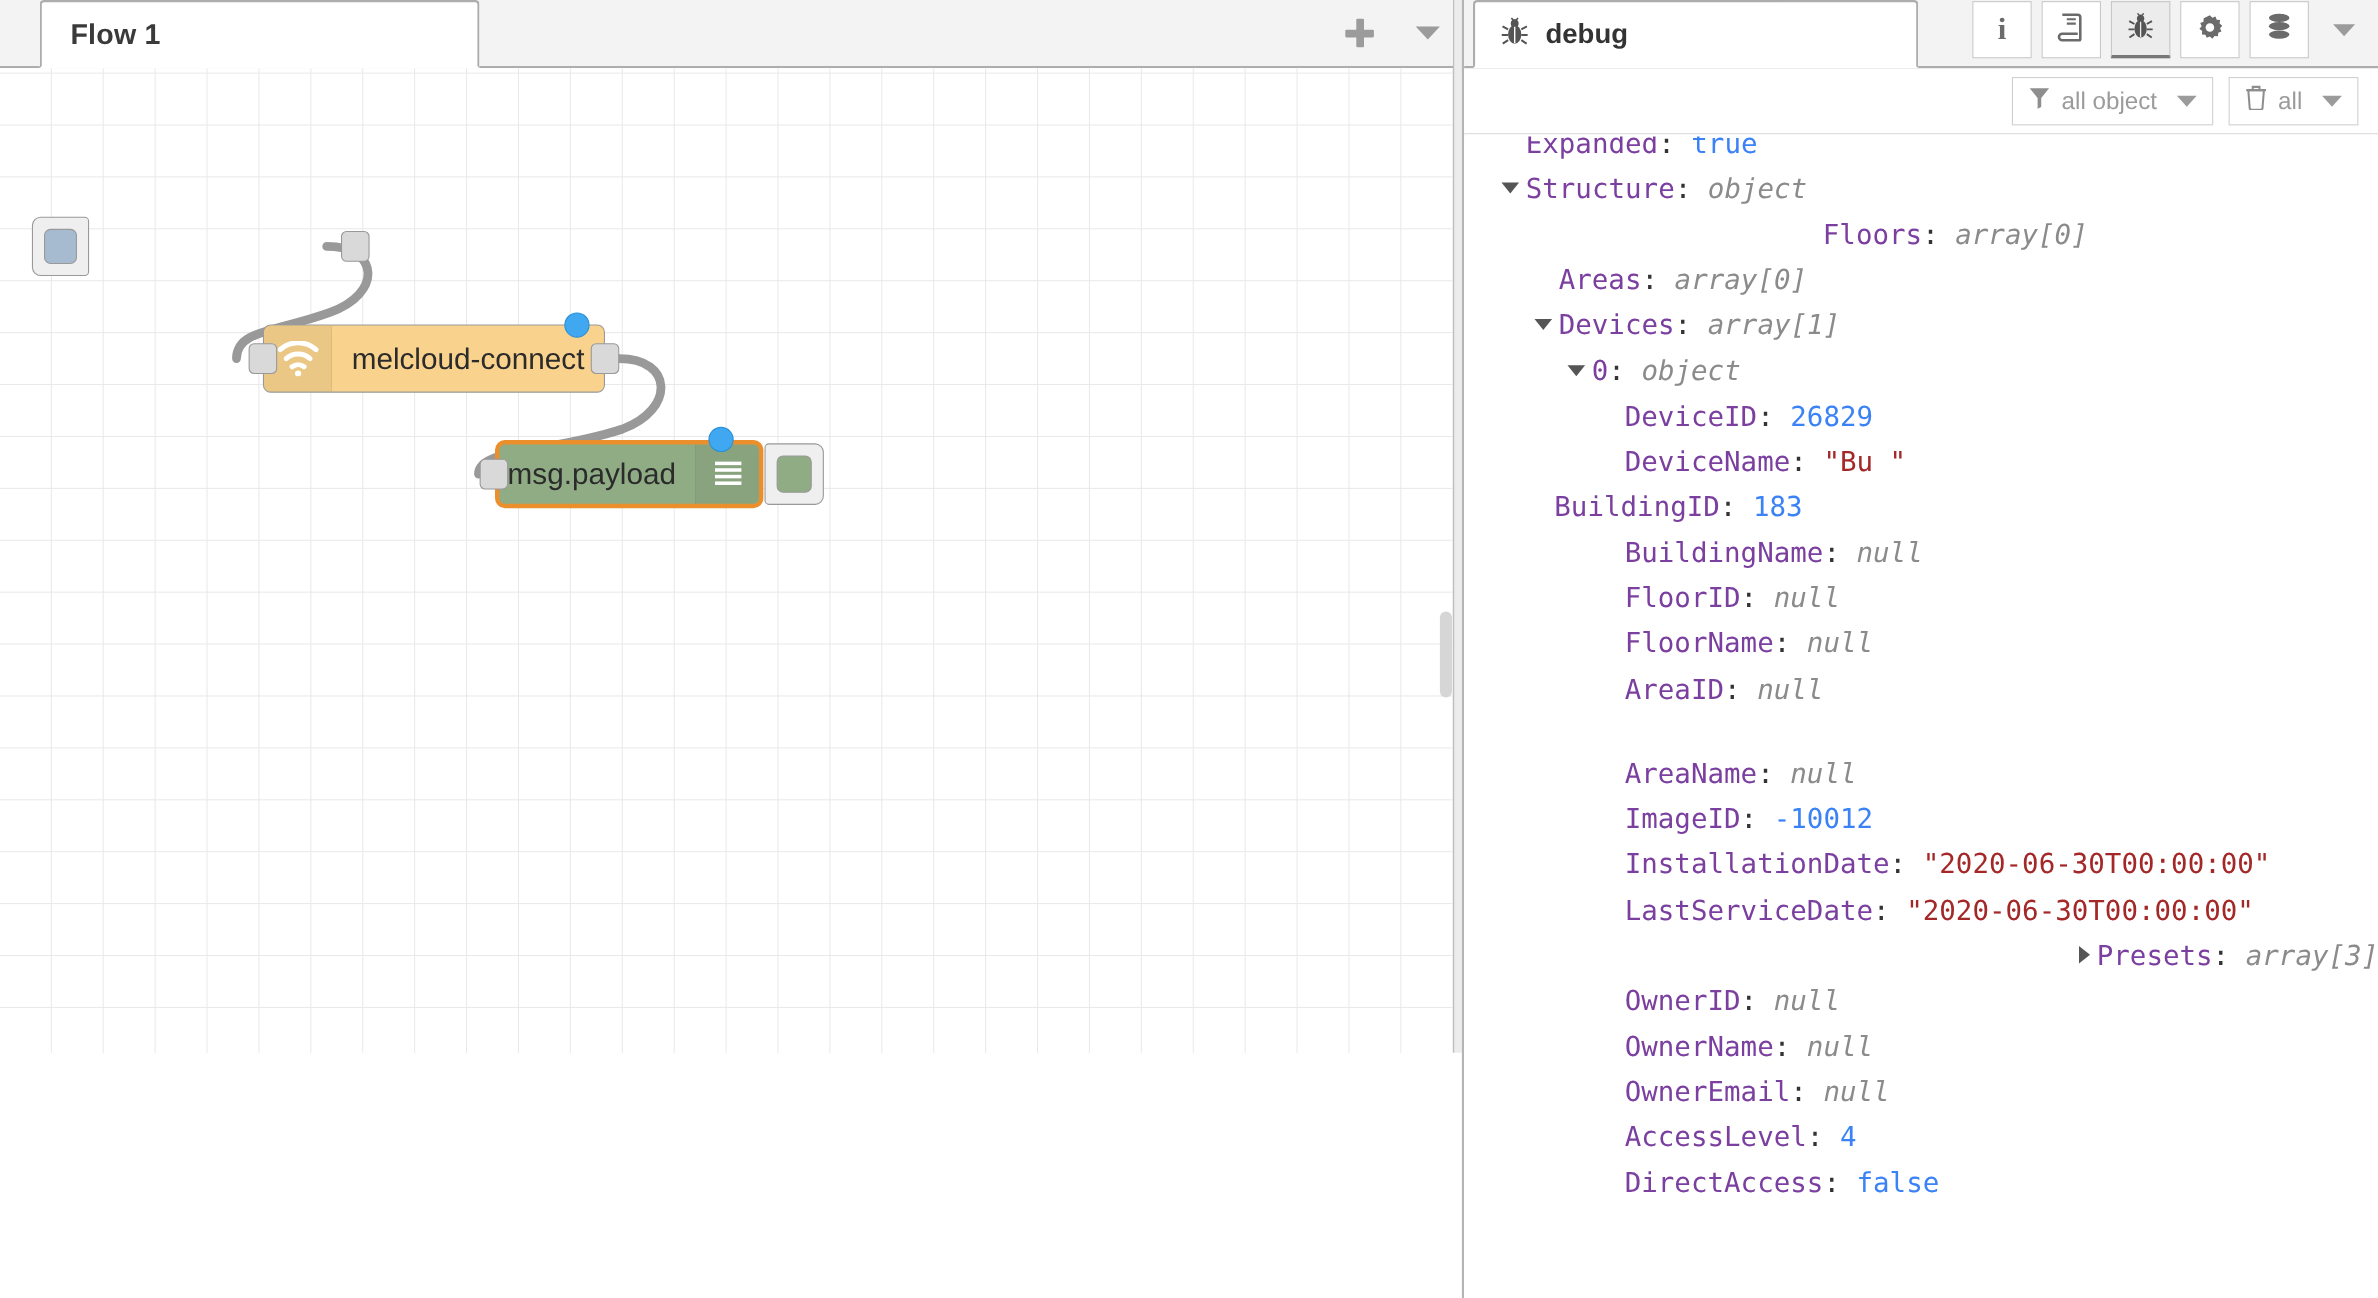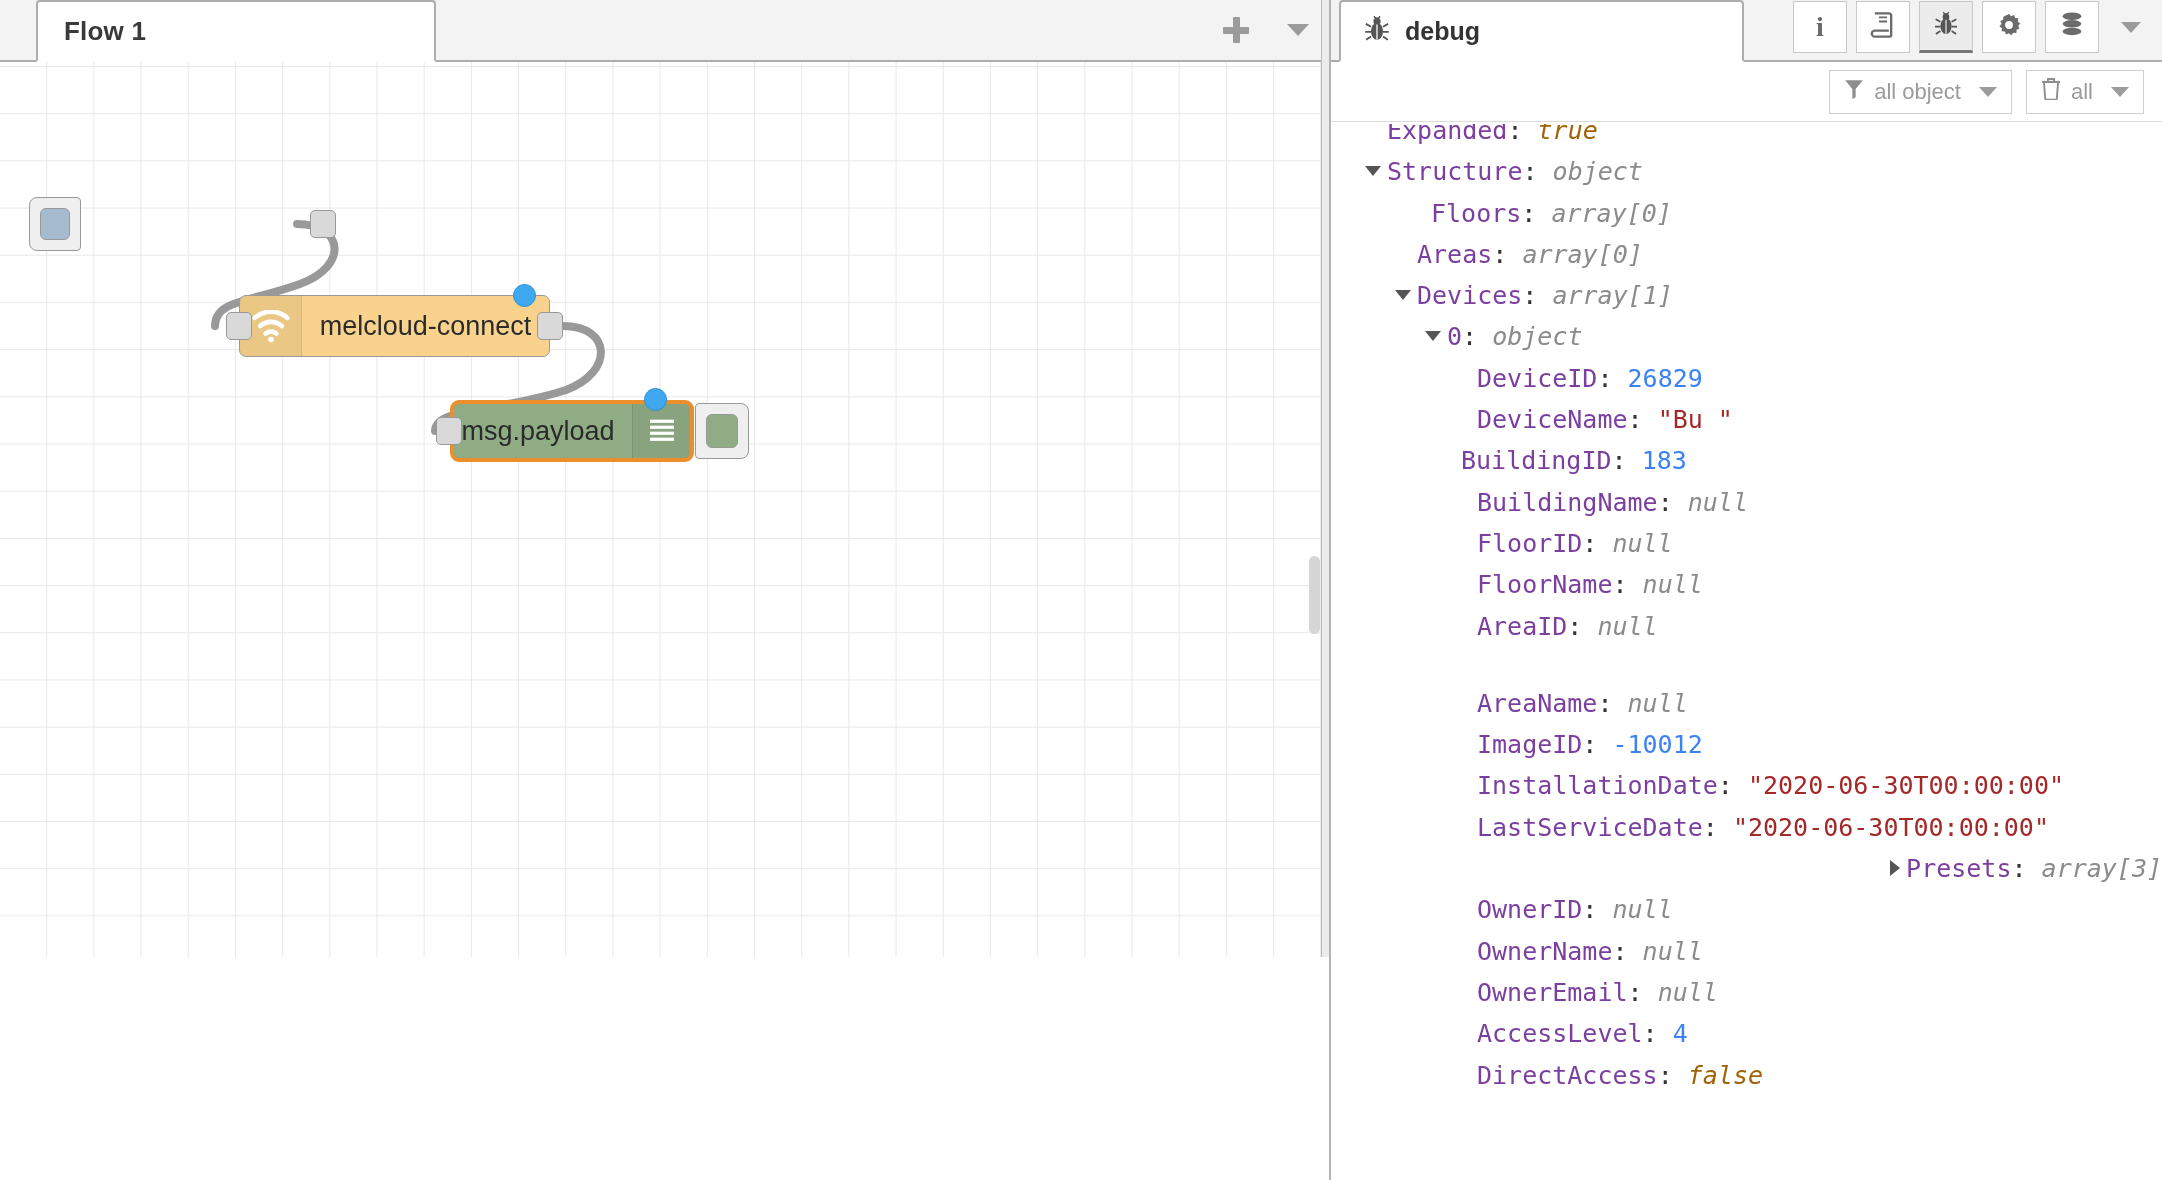--- a/index.html
+++ b/index.html
@@ -339,21 +339,21 @@
     font-size: 25px;
     line-height: 41.3px;
     white-space: nowrap;
     color: #6d3f9e;
   }
   .k { color: #7b3fa0; }
   .sep { color: #333; }
   .v-type { color: #8b8b8b; font-style: italic; }
   .v-num { color: #3b82f6; }
   .v-str { color: #a42828; }
-  .v-bool { color: #a16207; font-style: italic; }
+  .v-bool { color: #3b82f6; }
   .v-null { color: #8b8b8b; font-style: italic; }
   .twisty {
     display: inline-block;
     width: 0; height: 0;
     border-left: 8px solid transparent;
     border-right: 8px solid transparent;
     border-top: 10px solid #555;
     vertical-align: middle;
     margin-right: 6px;
     margin-bottom: 4px;
@@ -527,27 +527,27 @@
         </span>
         <span>all</span>
         <span class="caret-down"></span>
       </div>
     </div>
 
     <div id="sb-body">
       <div id="tree-rows">
           <div class="msg-row" style="padding-left: 34px; margin-top: -14px;"><span class="twisty-pad"></span><span class="k">Expanded</span><span class="sep">: </span><span class="v-bool">true</span></div>
           <div class="msg-row" style="padding-left: 34px;"><span class="twisty"></span><span class="k">Structure</span><span class="sep">: </span><span class="v-type">object</span></div>
-          <div class="msg-row" style="padding-left: 78px;"><span class="twisty-pad"></span><span class="k">Floors</span><span class="sep">: </span><span class="v-type">array[0]</span></div>
+          <div class="msg-row" style="padding-left: 40px; text-align: center;"><span class="twisty-pad"></span><span class="k">Floors</span><span class="sep">: </span><span class="v-type">array[0]</span></div>
           <div class="msg-row" style="padding-left: 64px;"><span class="twisty-pad"></span><span class="k">Areas</span><span class="sep">: </span><span class="v-type">array[0]</span></div>
           <div class="msg-row" style="padding-left: 64px;"><span class="twisty"></span><span class="k">Devices</span><span class="sep">: </span><span class="v-type">array[1]</span></div>
           <div class="msg-row" style="padding-left: 94px;"><span class="twisty"></span><span class="k">0</span><span class="sep">: </span><span class="v-type">object</span></div>
           <div class="msg-row" style="padding-left: 124px;"><span class="twisty-pad"></span><span class="k">DeviceID</span><span class="sep">: </span><span class="v-num">26829</span></div>
           <div class="msg-row" style="padding-left: 124px;"><span class="twisty-pad"></span><span class="k">DeviceName</span><span class="sep">: </span><span class="v-str">"Bu                                      "</span></div>
-          <div class="msg-row" style="padding-left: 108px;"><span class="twisty-pad"></span><span class="k">BuildingID</span><span class="sep">: </span><span class="v-num">183</span></div>
+          <div class="msg-row" style="padding-left: 60px;"><span class="twisty-pad"></span><span class="k">BuildingID</span><span class="sep">: </span><span class="v-num">183</span></div>
           <div class="msg-row" style="padding-left: 124px;"><span class="twisty-pad"></span><span class="k">BuildingName</span><span class="sep">: </span><span class="v-null">null</span></div>
           <div class="msg-row" style="padding-left: 124px;"><span class="twisty-pad"></span><span class="k">FloorID</span><span class="sep">: </span><span class="v-null">null</span></div>
           <div class="msg-row" style="padding-left: 124px;"><span class="twisty-pad"></span><span class="k">FloorName</span><span class="sep">: </span><span class="v-null">null</span></div>
           <div class="msg-row" style="padding-left: 124px;"><span class="twisty-pad"></span><span class="k">AreaID</span><span class="sep">: </span><span class="v-null">null</span></div>
           <div class="msg-row" style="padding-left: 124px; margin-top: 36px;"><span class="twisty-pad"></span><span class="k">AreaName</span><span class="sep">: </span><span class="v-null">null</span></div>
           <div class="msg-row" style="padding-left: 124px;"><span class="twisty-pad"></span><span class="k">ImageID</span><span class="sep">: </span><span class="v-num">-10012</span></div>
           <div class="msg-row" style="padding-left: 124px;"><span class="twisty-pad"></span><span class="k">InstallationDate</span><span class="sep">: </span><span class="v-str">"2020-06-30T00:00:00"</span></div>
           <div class="msg-row" style="padding-left: 124px;"><span class="twisty-pad"></span><span class="k">LastServiceDate</span><span class="sep">: </span><span class="v-str">"2020-06-30T00:00:00"</span></div>
           <div class="msg-row" style="padding-left: 52px; text-align: right;"><span class="twisty collapsed"></span><span class="k">Presets</span><span class="sep">: </span><span class="v-type">array[3]</span></div>
           <div class="msg-row" style="padding-left: 124px;"><span class="twisty-pad"></span><span class="k">OwnerID</span><span class="sep">: </span><span class="v-null">null</span></div>

